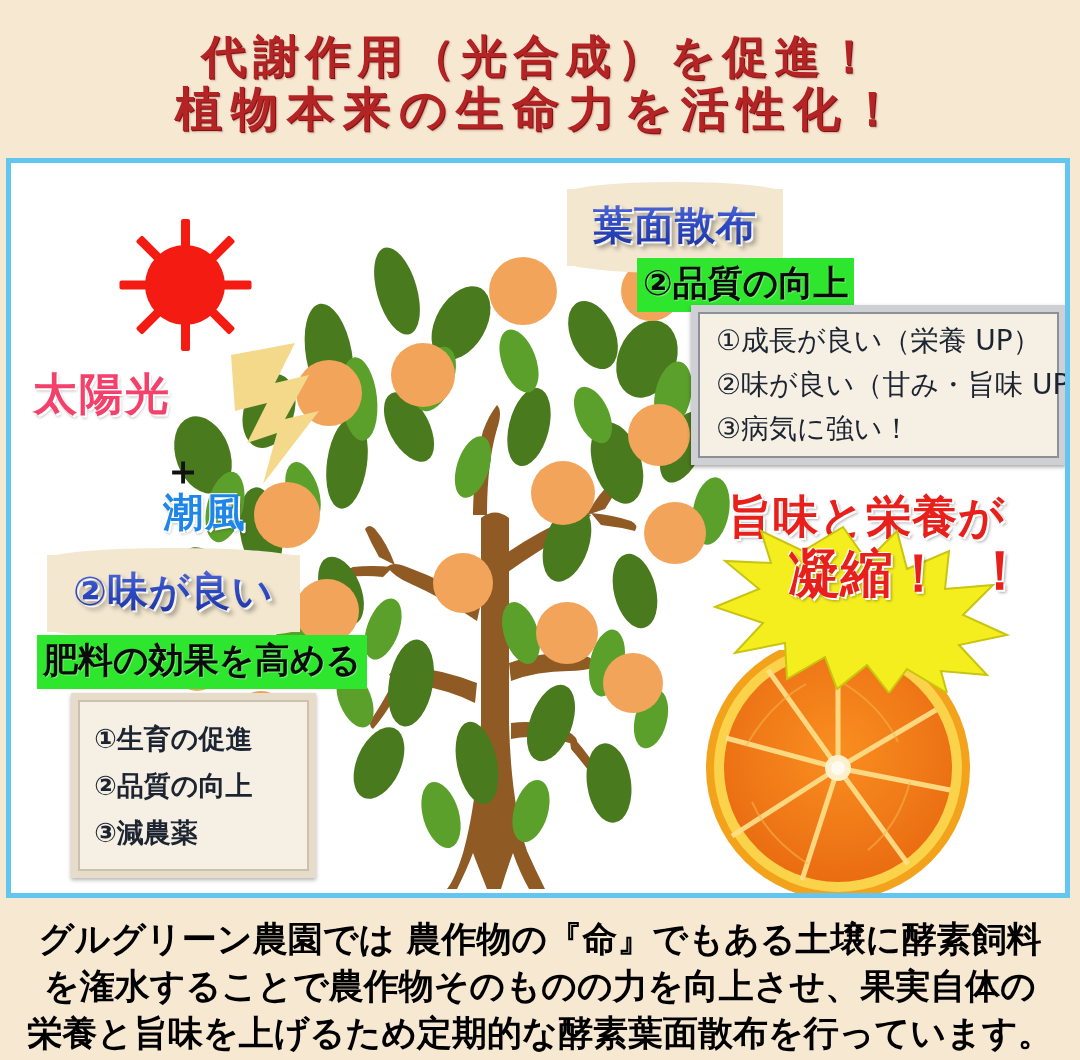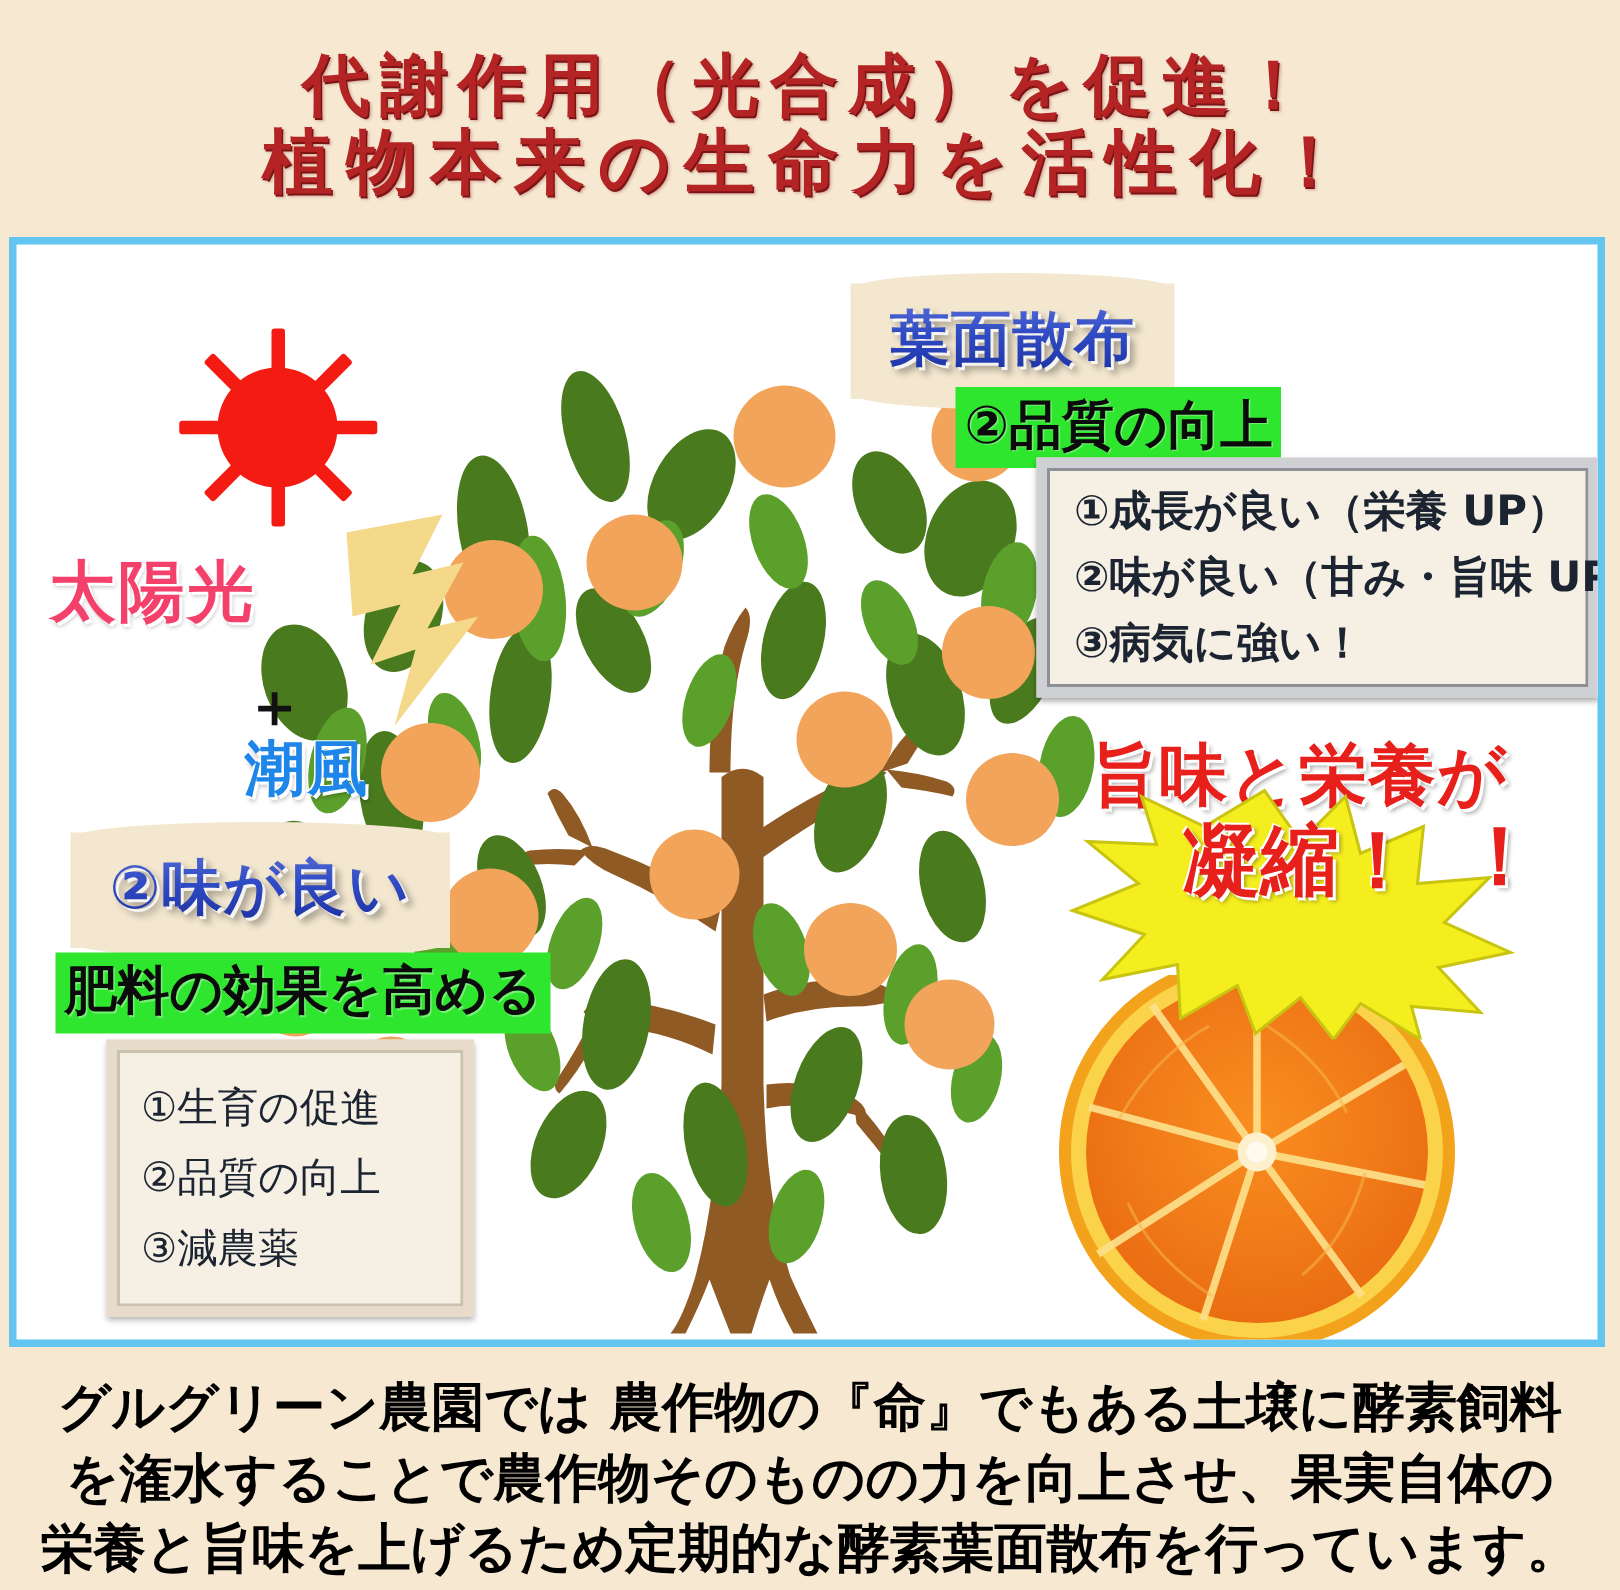--- a/index.html
+++ b/index.html
@@ -71,27 +71,27 @@
   .hl-soil{left:26px;top:472px;}
 
   
   .listbox{position:absolute;box-sizing:border-box;background:#f6efe4;}
   .listbox .inner{width:100%;height:100%;box-sizing:border-box;
     display:flex;flex-direction:column;justify-content:center;}
   .lb-foliar{left:680px;top:142px;width:375px;height:160px;
     border:7px solid #cfd0d4;
     box-shadow:inset 0 0 0 2px #8d9096, 0 2px 4px rgba(0,0,0,.35);}
   .lb-foliar .inner{padding:6px 0 6px 18px;}
-  .lb-foliar .item{font-size:28px;font-weight:bold;color:#1b2430;
+  .lb-foliar .item{font-size:28px;font-weight:normal;color:#1b2430;
     line-height:1.58;letter-spacing:0px;white-space:nowrap;}
   .lb-soil{left:60px;top:530px;width:245px;height:185px;
     border:7px solid #e6dcc9;
     box-shadow:inset 0 0 0 2px #cbc2ae, 0 2px 4px rgba(0,0,0,.30);}
   .lb-soil .inner{padding:4px 0 4px 16px;}
-  .lb-soil .item{font-size:27px;font-weight:normal;color:#1b2430;
+  .lb-soil .item{font-size:27px;font-weight:bold;color:#1b2430;
     line-height:1.75;letter-spacing:0px;white-space:nowrap;}
 
   
   .tree{position:absolute;left:0;top:0;width:100%;height:100%;}
 
   
   .orange-photo{position:absolute;left:673px;top:487px;width:308px;height:252px;
     overflow:hidden;}
 
   

